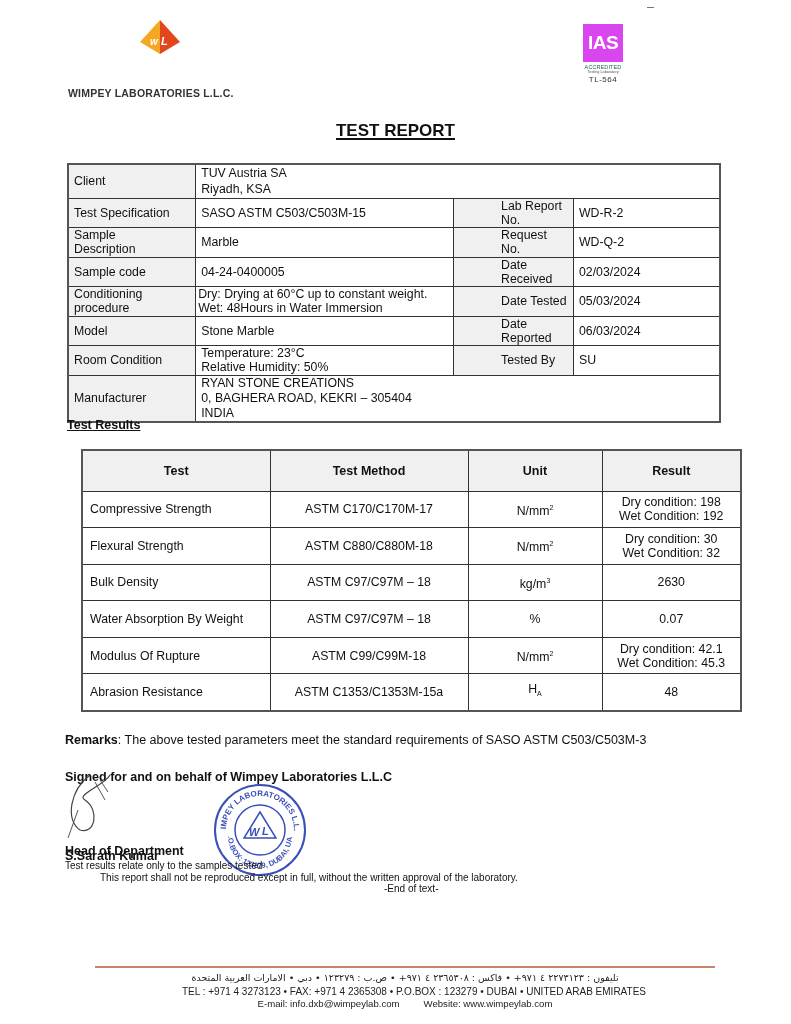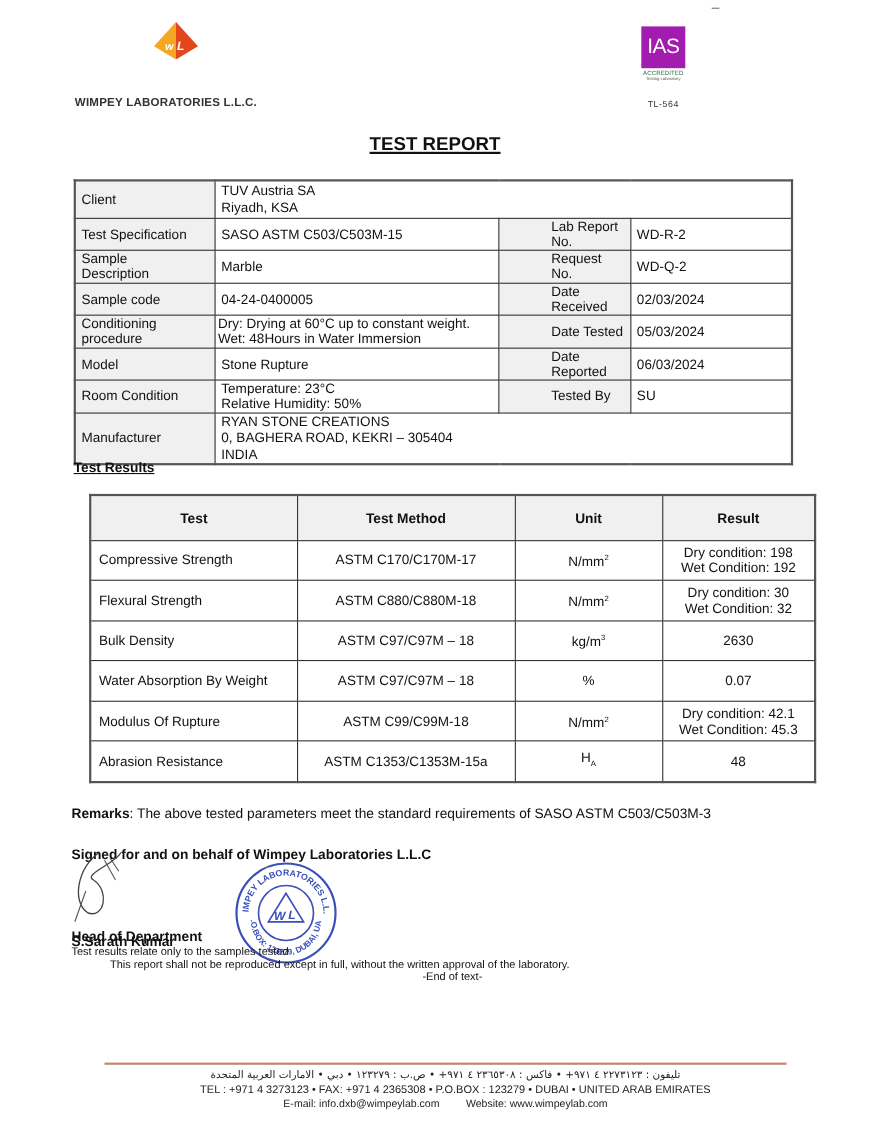--- a/index.html
+++ b/index.html
@@ -6,24 +6,24 @@
   html, body { width: 791px; height: 1024px; background: #ffffff; }
   body { position: relative; font-family: "Liberation Sans", sans-serif; color: #111; overflow: hidden; }
 
   
   .logo-block { position: absolute; left: 62px; top: 18px; width: 180px; height: 80px; }
   .logo-pyramid { position: absolute; left: 78px; top: 2px; width: 40px; height: 34px; }
   .logo-arabic { position: absolute; left: 5px; top: 44px; width: 170px; text-align: center; font-size: 17px; font-weight: bold; color: #222; font-family: "DejaVu Sans", sans-serif; direction: rtl; }
   .logo-english { position: absolute; left: 6px; top: 69px; font-size: 10.5px; font-weight: bold; letter-spacing: 0.2px; color: #333; white-space: nowrap; }
 
   .ias-block { position: absolute; left: 583px; top: 24px; width: 40px; }
-  .ias-box { width: 40px; height: 38px; background: #a21caf; color: #fff; font-weight: normal; font-size: 19px; text-align: center; line-height: 38px; letter-spacing: -0.5px; }
+  .ias-box { width: 40px; height: 38px; background: #d946ef; color: #fff; font-weight: bold; font-size: 19px; text-align: center; line-height: 38px; letter-spacing: -0.5px; }
   .ias-accredited { font-size: 5.5px; color: #1f6b4a; text-align: center; margin-top: 2px; letter-spacing: 0.1px; }
   .ias-testing { font-size: 3.8px; color: #555; text-align: center; }
-  .ias-tl { font-size: 8px; color: #333; text-align: center; margin-top: 16px; letter-spacing: 0.5px; }
+  .ias-tl { font-size: 8px; color: #333; text-align: center; margin-top: 1px; letter-spacing: 0.5px; }
   .top-dash { position: absolute; left: 647px; top: 7px; width: 7px; height: 1px; background: #777; }
 
   .title { position: absolute; left: 0; width: 791px; top: 121px; text-align: center; font-size: 17px; font-weight: bold; }
   .title span { text-decoration: underline; text-underline-offset: 2px; text-decoration-thickness: 1.5px; }
 
   
   .info-table { position: absolute; left: 67px; top: 163px; width: 654px; border-collapse: collapse; border: 2px solid #555; font-size: 12.3px; }
   .info-table td { border: 1px solid #333; padding: 0 5px; line-height: 14px; vertical-align: middle; }
   .info-table td.lbl { background: #f0f0f0; width: 128px; }
   .info-table td.val { width: 259px; }
@@ -121,21 +121,21 @@
     </td>
     <td class="val" style="padding-left:2px">
       <div>Dry: Drying at 60°C up to constant weight.</div>
       <div>Wet: 48Hours in Water  Immersion</div>
     </td>
     <td class="lbl2">Date Tested</td>
     <td class="val2">05/03/2024</td>
   </tr>
   <tr style="height:16px">
     <td class="lbl">Model</td>
-    <td class="val">Stone Rupture</td>
+    <td class="val">Stone Marble</td>
     <td class="lbl2">Date Reported</td>
     <td class="val2">06/03/2024</td>
   </tr>
   <tr style="height:30px">
     <td class="lbl">Room Condition</td>
     <td class="val">
       <div>Temperature: 23°C</div>
       <div>Relative Humidity: 50%</div>
     </td>
     <td class="lbl2">Tested By</td>

